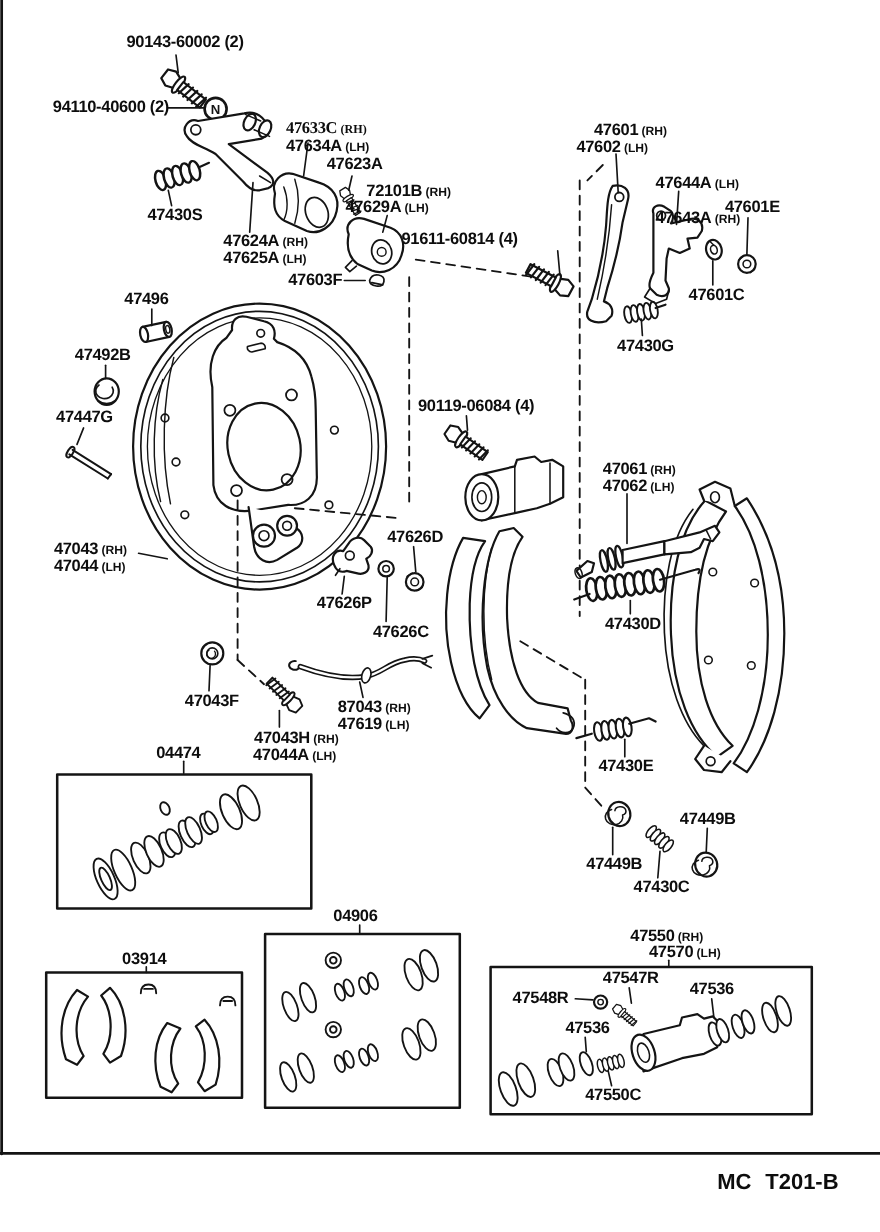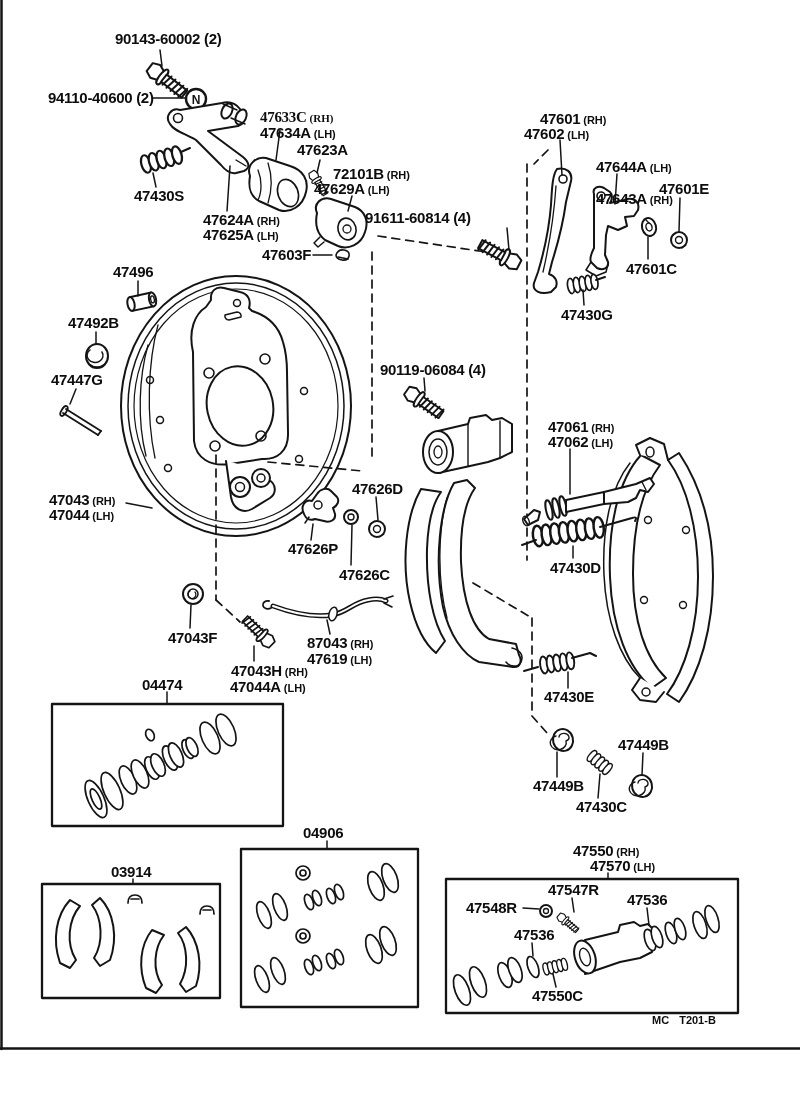--- a/index.html
+++ b/index.html
@@ -3,21 +3,21 @@
 <meta charset="utf-8">
 <style>
   html,body{margin:0;padding:0;background:#fff;}
   .stage{position:relative;width:800px;height:1120px;background:#fff;overflow:hidden;
          font-family:"Liberation Sans",sans-serif;}
   .stage svg{position:absolute;left:0;top:0;}
   .label-layer{position:absolute;left:0;top:0;width:800px;height:1120px;pointer-events:none;}
   .lbl{position:absolute;white-space:nowrap;font-weight:bold;font-size:15px;line-height:1;
        color:#0d0d0d;letter-spacing:-0.3px;}
   .lbl .sfx{font-size:11px;margin-left:3px;letter-spacing:0;}
-  .footer{position:absolute;left:652px;top:1014px;font-weight:bold;font-size:11px;
+  .footer{position:absolute;left:652px;top:1064px;font-weight:bold;font-size:20px;
           color:#0d0d0d;word-spacing:7px;}
 </style>
 </head>
 <body>
 
 <div class="stage">
 
 <svg width="800" height="1120" viewBox="0 0 800 1120" fill="none" stroke="#141414" stroke-width="2" stroke-linecap="round" stroke-linejoin="round">
 
 <defs>

